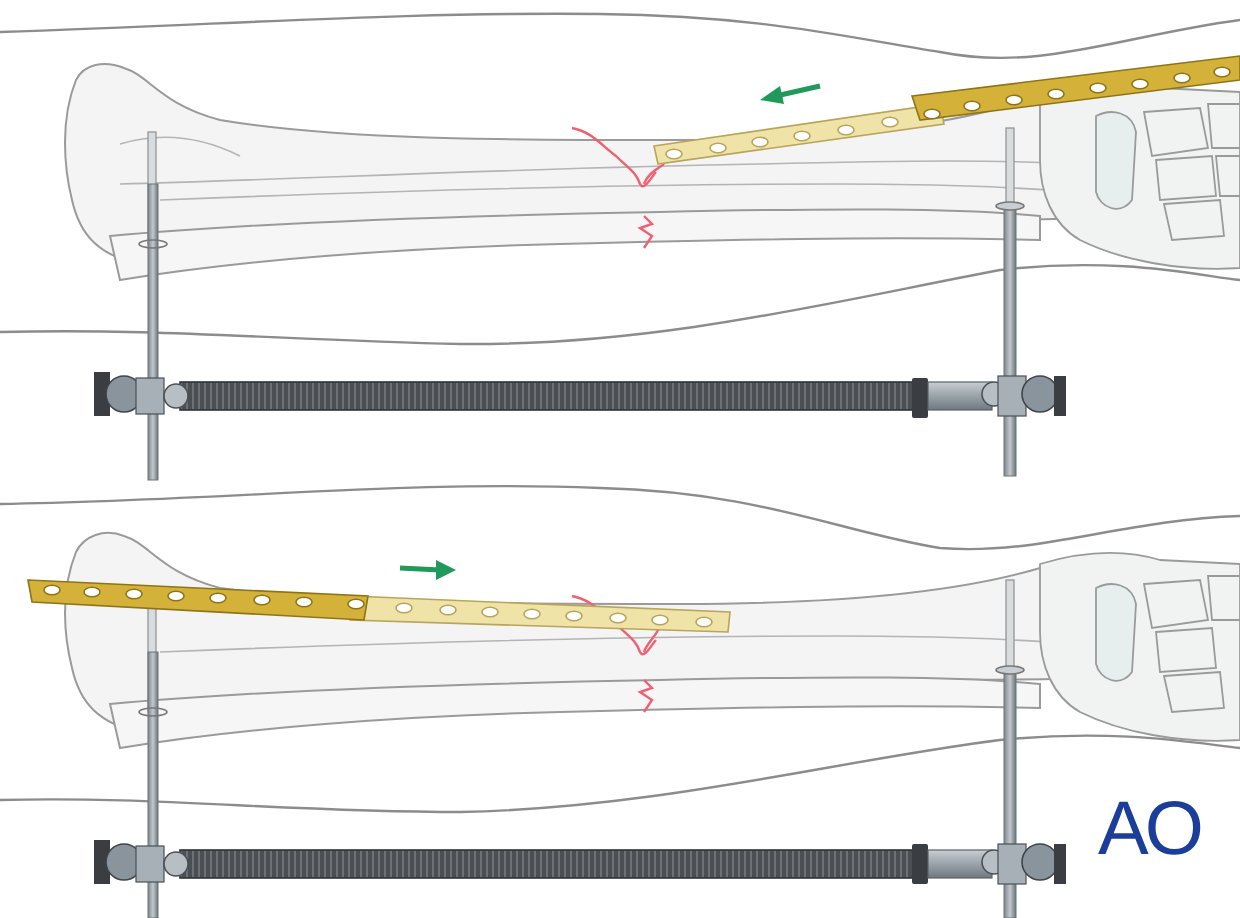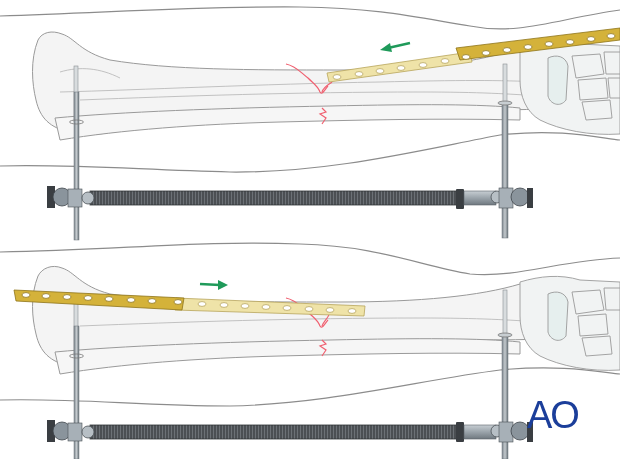--- a/index.html
+++ b/index.html
@@ -1,19 +1,19 @@
 <!DOCTYPE html>
 <html><head>
 <meta charset="utf-8">
 <style>
   html, body { margin:0; padding:0; background:#ffffff; }
   body { width:620px; height:459px; overflow:hidden; font-family:"Liberation Sans", sans-serif; }
   .canvas { position:relative; width:620px; height:459px; }
   svg { position:absolute; left:0; top:0; }
-  .logo { position:absolute; left:527px; top:396px; font-family:"Liberation Sans", sans-serif;
+  .logo { position:absolute; left:549px; top:396px; font-family:"Liberation Sans", sans-serif;
           font-size:38px; font-weight:400; letter-spacing:-2px; line-height:1; }
 </style>
 </head>
 <body>
 
 <div class="canvas">
 <svg width="620" height="459" viewBox="0 0 620 459">
   <defs>
     <pattern id="thread" width="3" height="12" patternUnits="userSpaceOnUse">
       <rect width="3" height="12" fill="#4b4f53"></rect>

